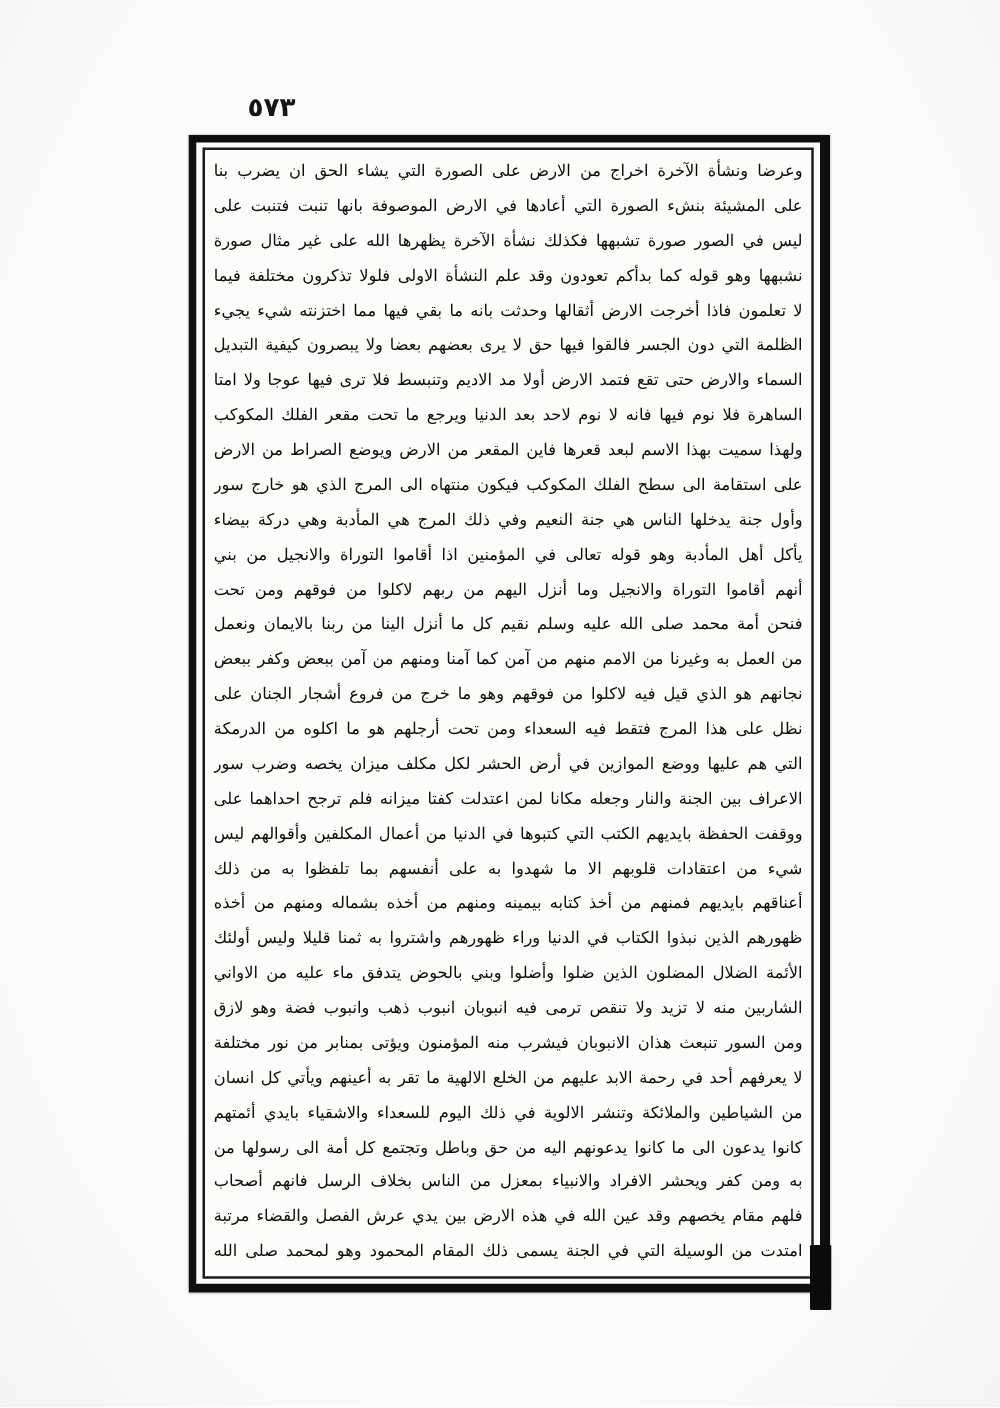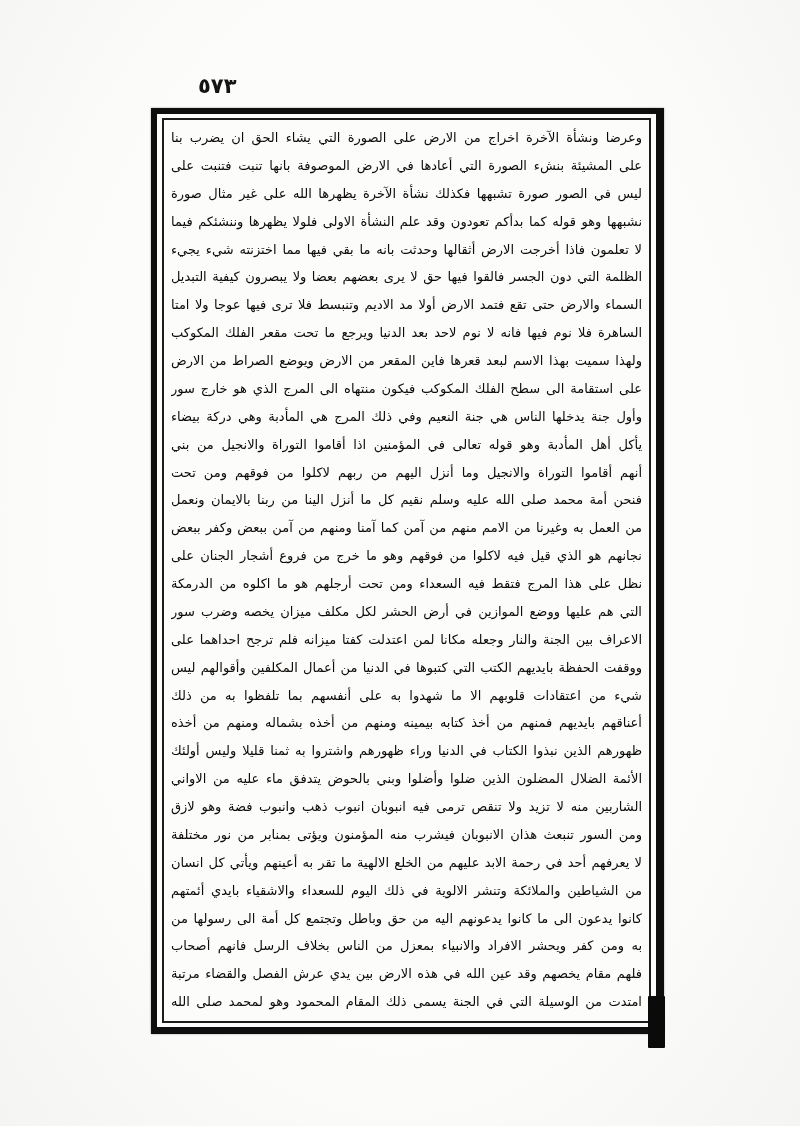--- a/index.html
+++ b/index.html
@@ -97,21 +97,21 @@
 <div class="page">
 
   <div class="page-number">٥٧٣</div>
 
   <div class="frame-outer">
     <div class="frame-inner">
       <div class="text-block">
           <div class="line">وعرضا ونشأة الآخرة اخراج من الارض على الصورة التي يشاء الحق ان يضرب بنا عليها ولذلك</div>
           <div class="line">على المشيئة بنشء الصورة التي أعادها في الارض الموصوفة بانها تنبت فتنبت على غير مثال لانه</div>
           <div class="line">ليس في الصور صورة تشبهها فكذلك نشأة الآخرة يظهرها الله على غير مثال صورة تقدمت</div>
-          <div class="line">نشبهها وهو قوله كما بدأكم تعودون وقد علم النشأة الاولى فلولا يظهرها وننشئكم فيما</div>
+          <div class="line">نشبهها وهو قوله كما بدأكم تعودون وقد علم النشأة الاولى فلولا تذكرون مختلفة فيما</div>
           <div class="line">لا تعلمون فاذا أخرجت الارض أثقالها وحدثت بانه ما بقي فيها مما اختزنته شيء يجيء بالعالم الى</div>
           <div class="line">الظلمة التي دون الجسر فالقوا فيها حق لا يرى بعضهم بعضا ولا يبصرون كيفية التبديل في</div>
           <div class="line">السماء والارض حتى تقع فتمد الارض أولا مد الاديم وتنبسط فلا ترى فيها عوجا ولا امتا وهي</div>
           <div class="line">الساهرة فلا نوم فيها فانه لا نوم لاحد بعد الدنيا ويرجع ما تحت مقعر الفلك المكوكب جهنم</div>
           <div class="line">ولهذا سميت بهذا الاسم لبعد قعرها فاين المقعر من الارض ويوضع الصراط من الارض علوا</div>
           <div class="line">على استقامة الى سطح الفلك المكوكب فيكون منتهاه الى المرج الذي هو خارج سور الجنة</div>
           <div class="line">وأول جنة يدخلها الناس هي جنة النعيم وفي ذلك المرج هي المأدبة وهي دركة بيضاء نقية منها</div>
           <div class="line">يأكل أهل المأدبة وهو قوله تعالى في المؤمنين اذا أقاموا التوراة والانجيل من بني اسرائيل ولو</div>
           <div class="line">أنهم أقاموا التوراة والانجيل وما أنزل اليهم من ربهم لاكلوا من فوقهم ومن تحت أرجلهم</div>
           <div class="line">فنحن أمة محمد صلى الله عليه وسلم نقيم كل ما أنزل الينا من ربنا بالايمان ونعمل من ذلك بما أمرنا</div>

